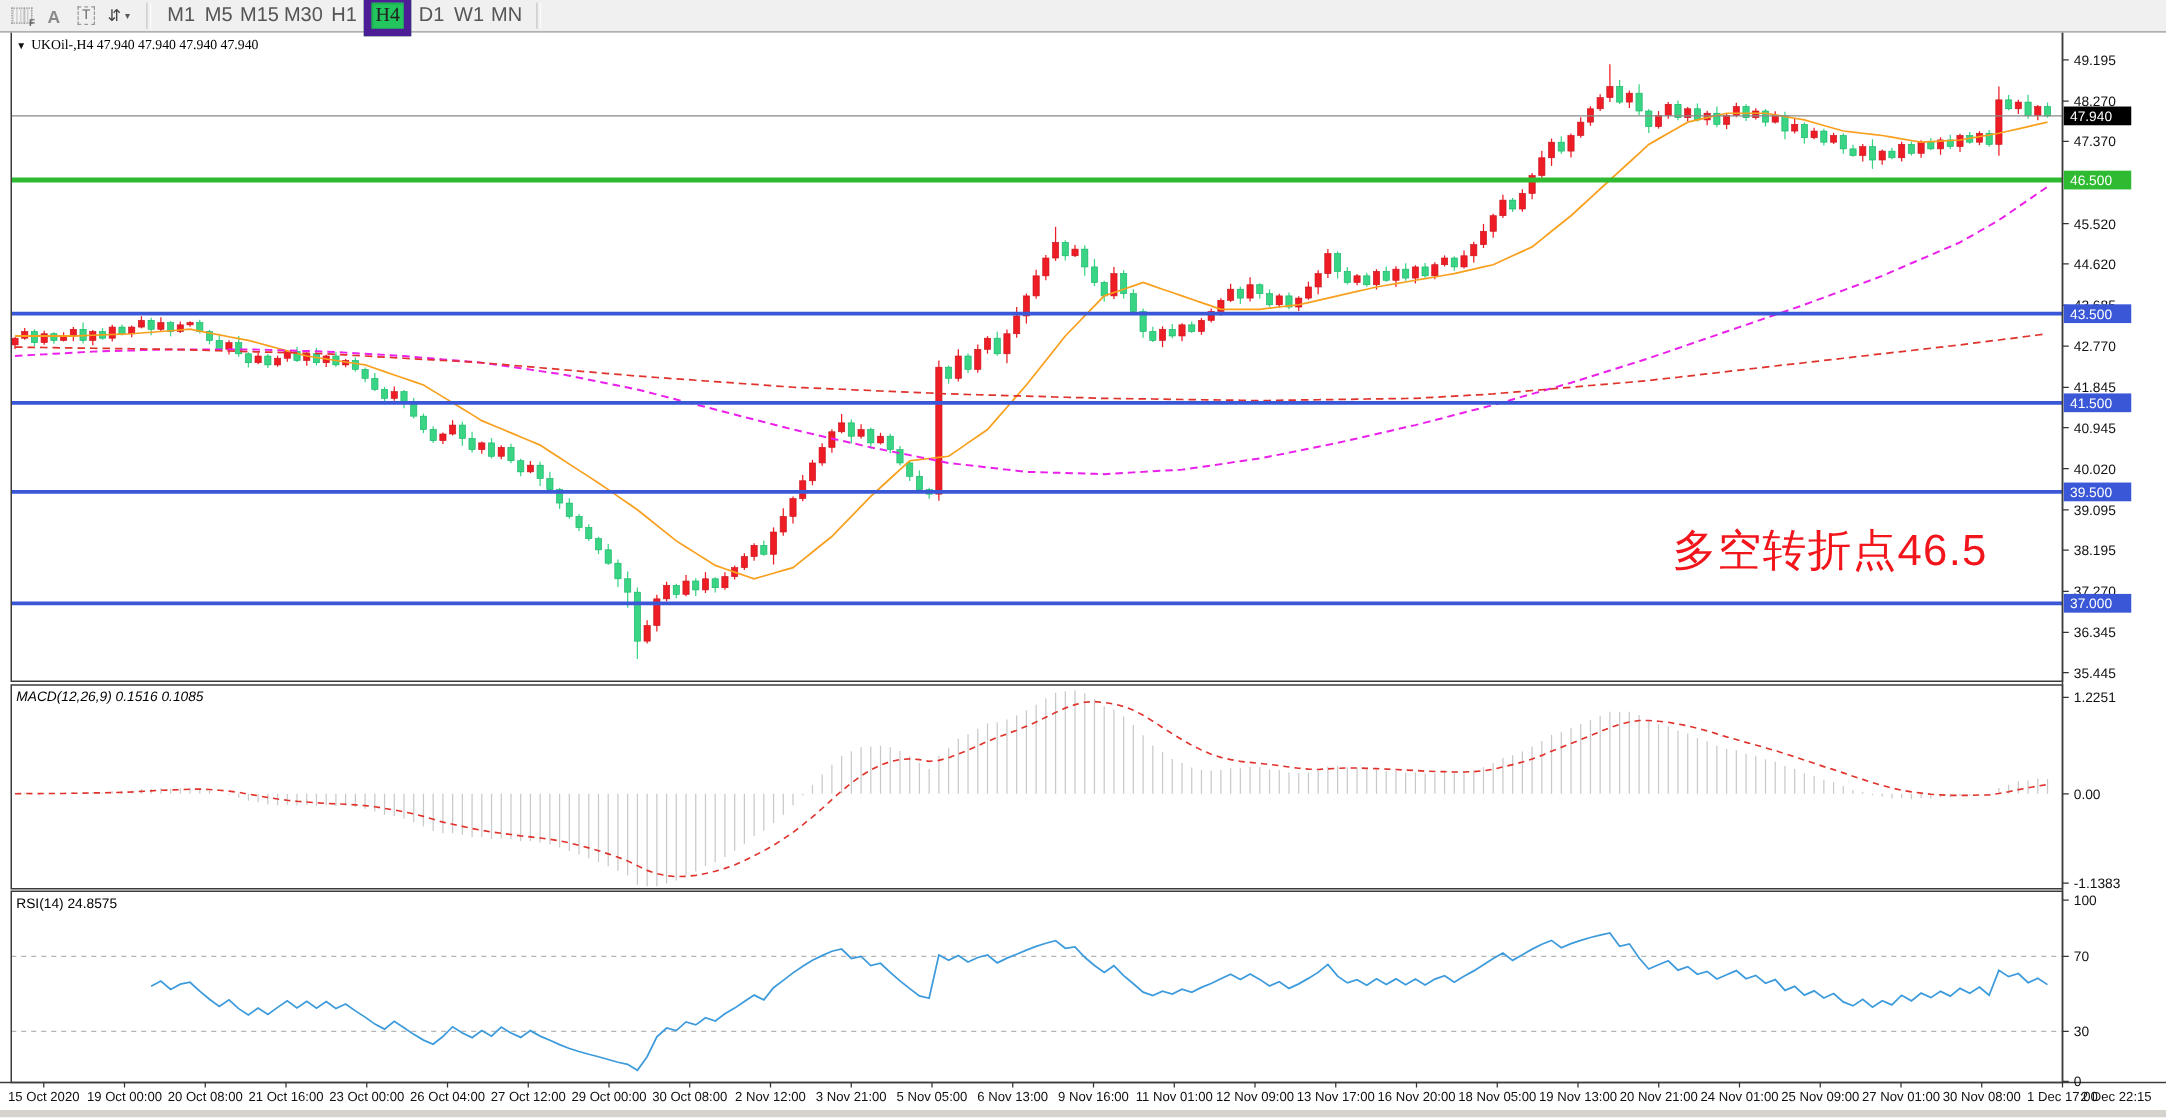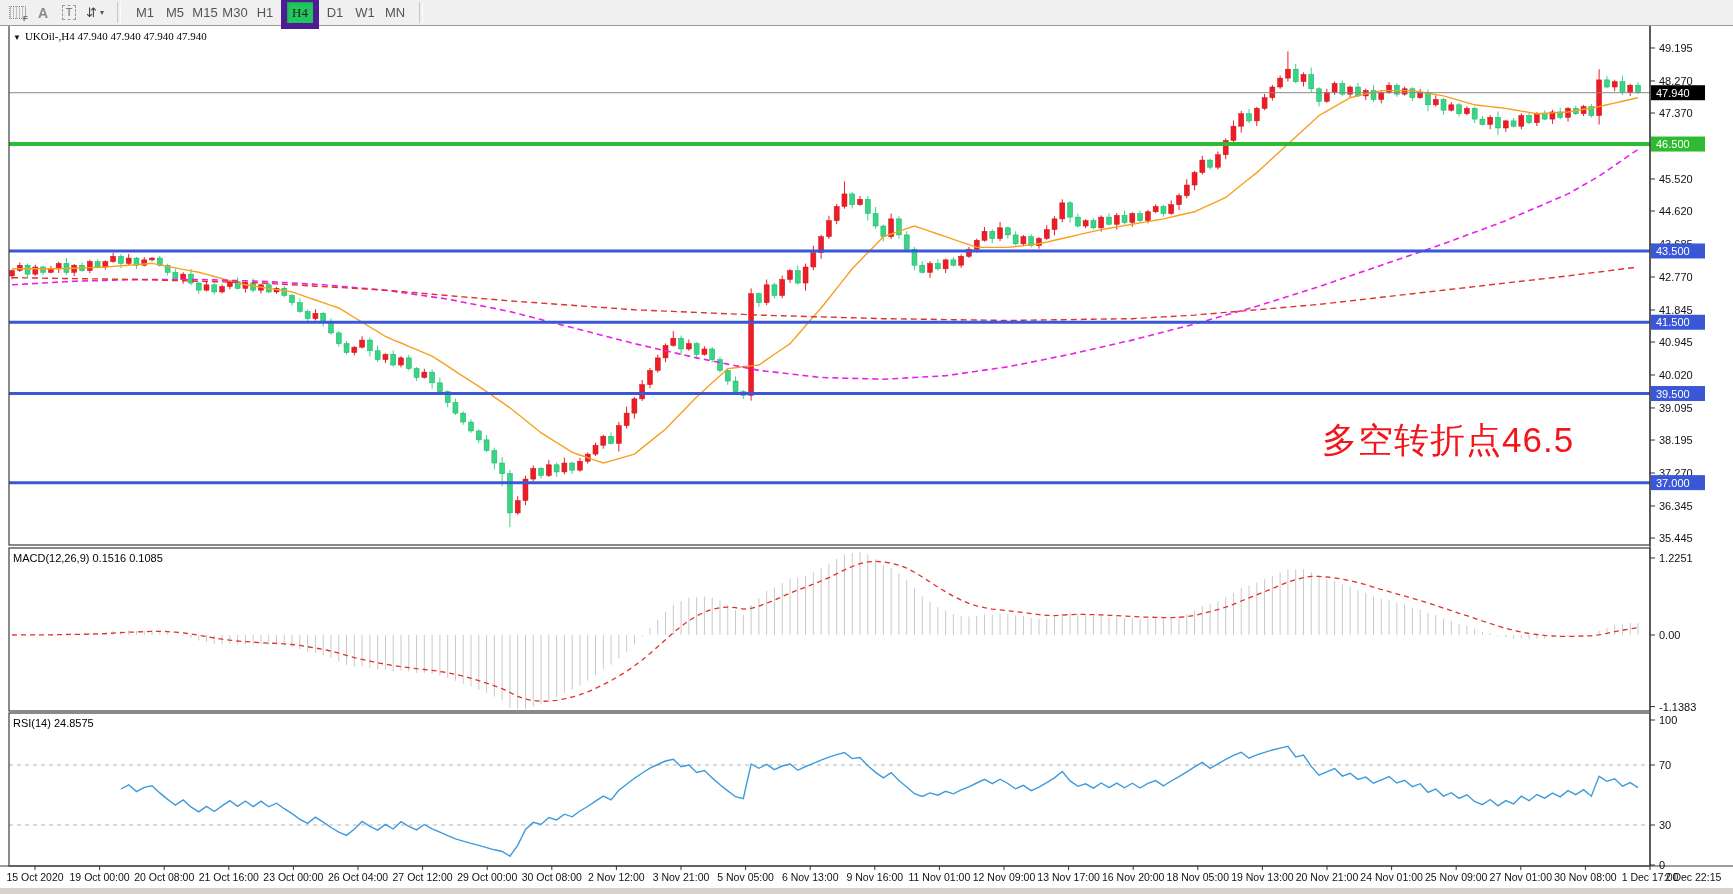--- a/index.html
+++ b/index.html
@@ -13,27 +13,27 @@
   .dotgrid{display:inline-block;width:15px;height:11px;border:1px dotted #8a8a8a;
            background:repeating-linear-gradient(90deg,#bbb 0 1px,transparent 1px 3px);opacity:.9;}
   .fsub{position:absolute;right:1px;bottom:0;font-size:8px;font-weight:bold;color:#666;font-style:normal;}
   .letterA{font-size:14px;font-weight:bold;color:#8a8a8a;}
   .tbox{display:inline-block;border:1px dashed #9a9a9a;padding:0 3px;font-size:11px;color:#666;
         font-style:normal;line-height:13px;}
   .arrows{font-size:13px;color:#444;}
   .caret{font-size:8px;color:#555;margin-left:3px;}
   .tb-sep{width:2px;height:21px;border-left:1px solid #c6c6c6;border-right:1px solid #fbfbfb;margin:0 5px;}
   .tf{display:inline-flex;align-items:center;justify-content:center;min-width:26px;height:21px;
-      font-size:13px;color:#555;border:1px solid transparent;margin:0 1px;cursor:pointer;}
+      font-size:16px;color:#555;border:1px solid transparent;margin:0 1px;cursor:pointer;}
   .tf.active{background:#22c55e;border:6px solid #4c1d95;box-shadow:inset 1px 1px 2px rgba(0,0,0,.18);color:#222;font-family:Liberation Serif, serif;}
   
   .ovl{position:absolute;z-index:4;pointer-events:none;white-space:nowrap;color:#000;}
   #chart-title{left:13px;top:30px;font-size:11px;font-family:Liberation Serif, serif;}
   #chart-title .ddc{font-size:8px;margin-right:4px;color:#111;}
-  #macd-label{left:13px;top:552px;font-size:11px;}
+  #macd-label{left:13px;top:552px;font-size:11px;font-style:italic;}
   #rsi-label{left:13px;top:717px;font-size:11px;}
   #annotation{left:1322px;top:417px;font-size:35px;font-weight:500;letter-spacing:1px;}
   svg{position:absolute;top:0;left:0;z-index:1;}
   svg text{font-family:"Liberation Sans","DejaVu Sans",sans-serif;}
 </style>
 </head>
 <body>
 
 <svg id="csvg" width="1733" height="894" viewBox="0 0 1733 894">
     <rect x="0" y="25" width="1733" height="869" fill="#ffffff"></rect>
@@ -844,13 +844,13 @@
       <span class="tf">MN</span>
     </div>
   <div class="tb-sep"></div>
 </div>
 
 <div class="ovl" id="chart-title">
   <span class="ddc">▼</span><span>UKOil-,H4 47.940 47.940 47.940 47.940</span>
 </div>
 <div class="ovl" id="macd-label">MACD(12,26,9) 0.1516 0.1085</div>
 <div class="ovl" id="rsi-label">RSI(14) 24.8575</div>
-<div class="ovl" id="annotation" style="color: rgb(242, 22, 28);">多空转折点46.5</div>
+<div class="ovl" id="annotation" style="color: rgb(242, 22, 28); margin-left: 16px;">多空转折点46.5</div>
 
 </body></html>

